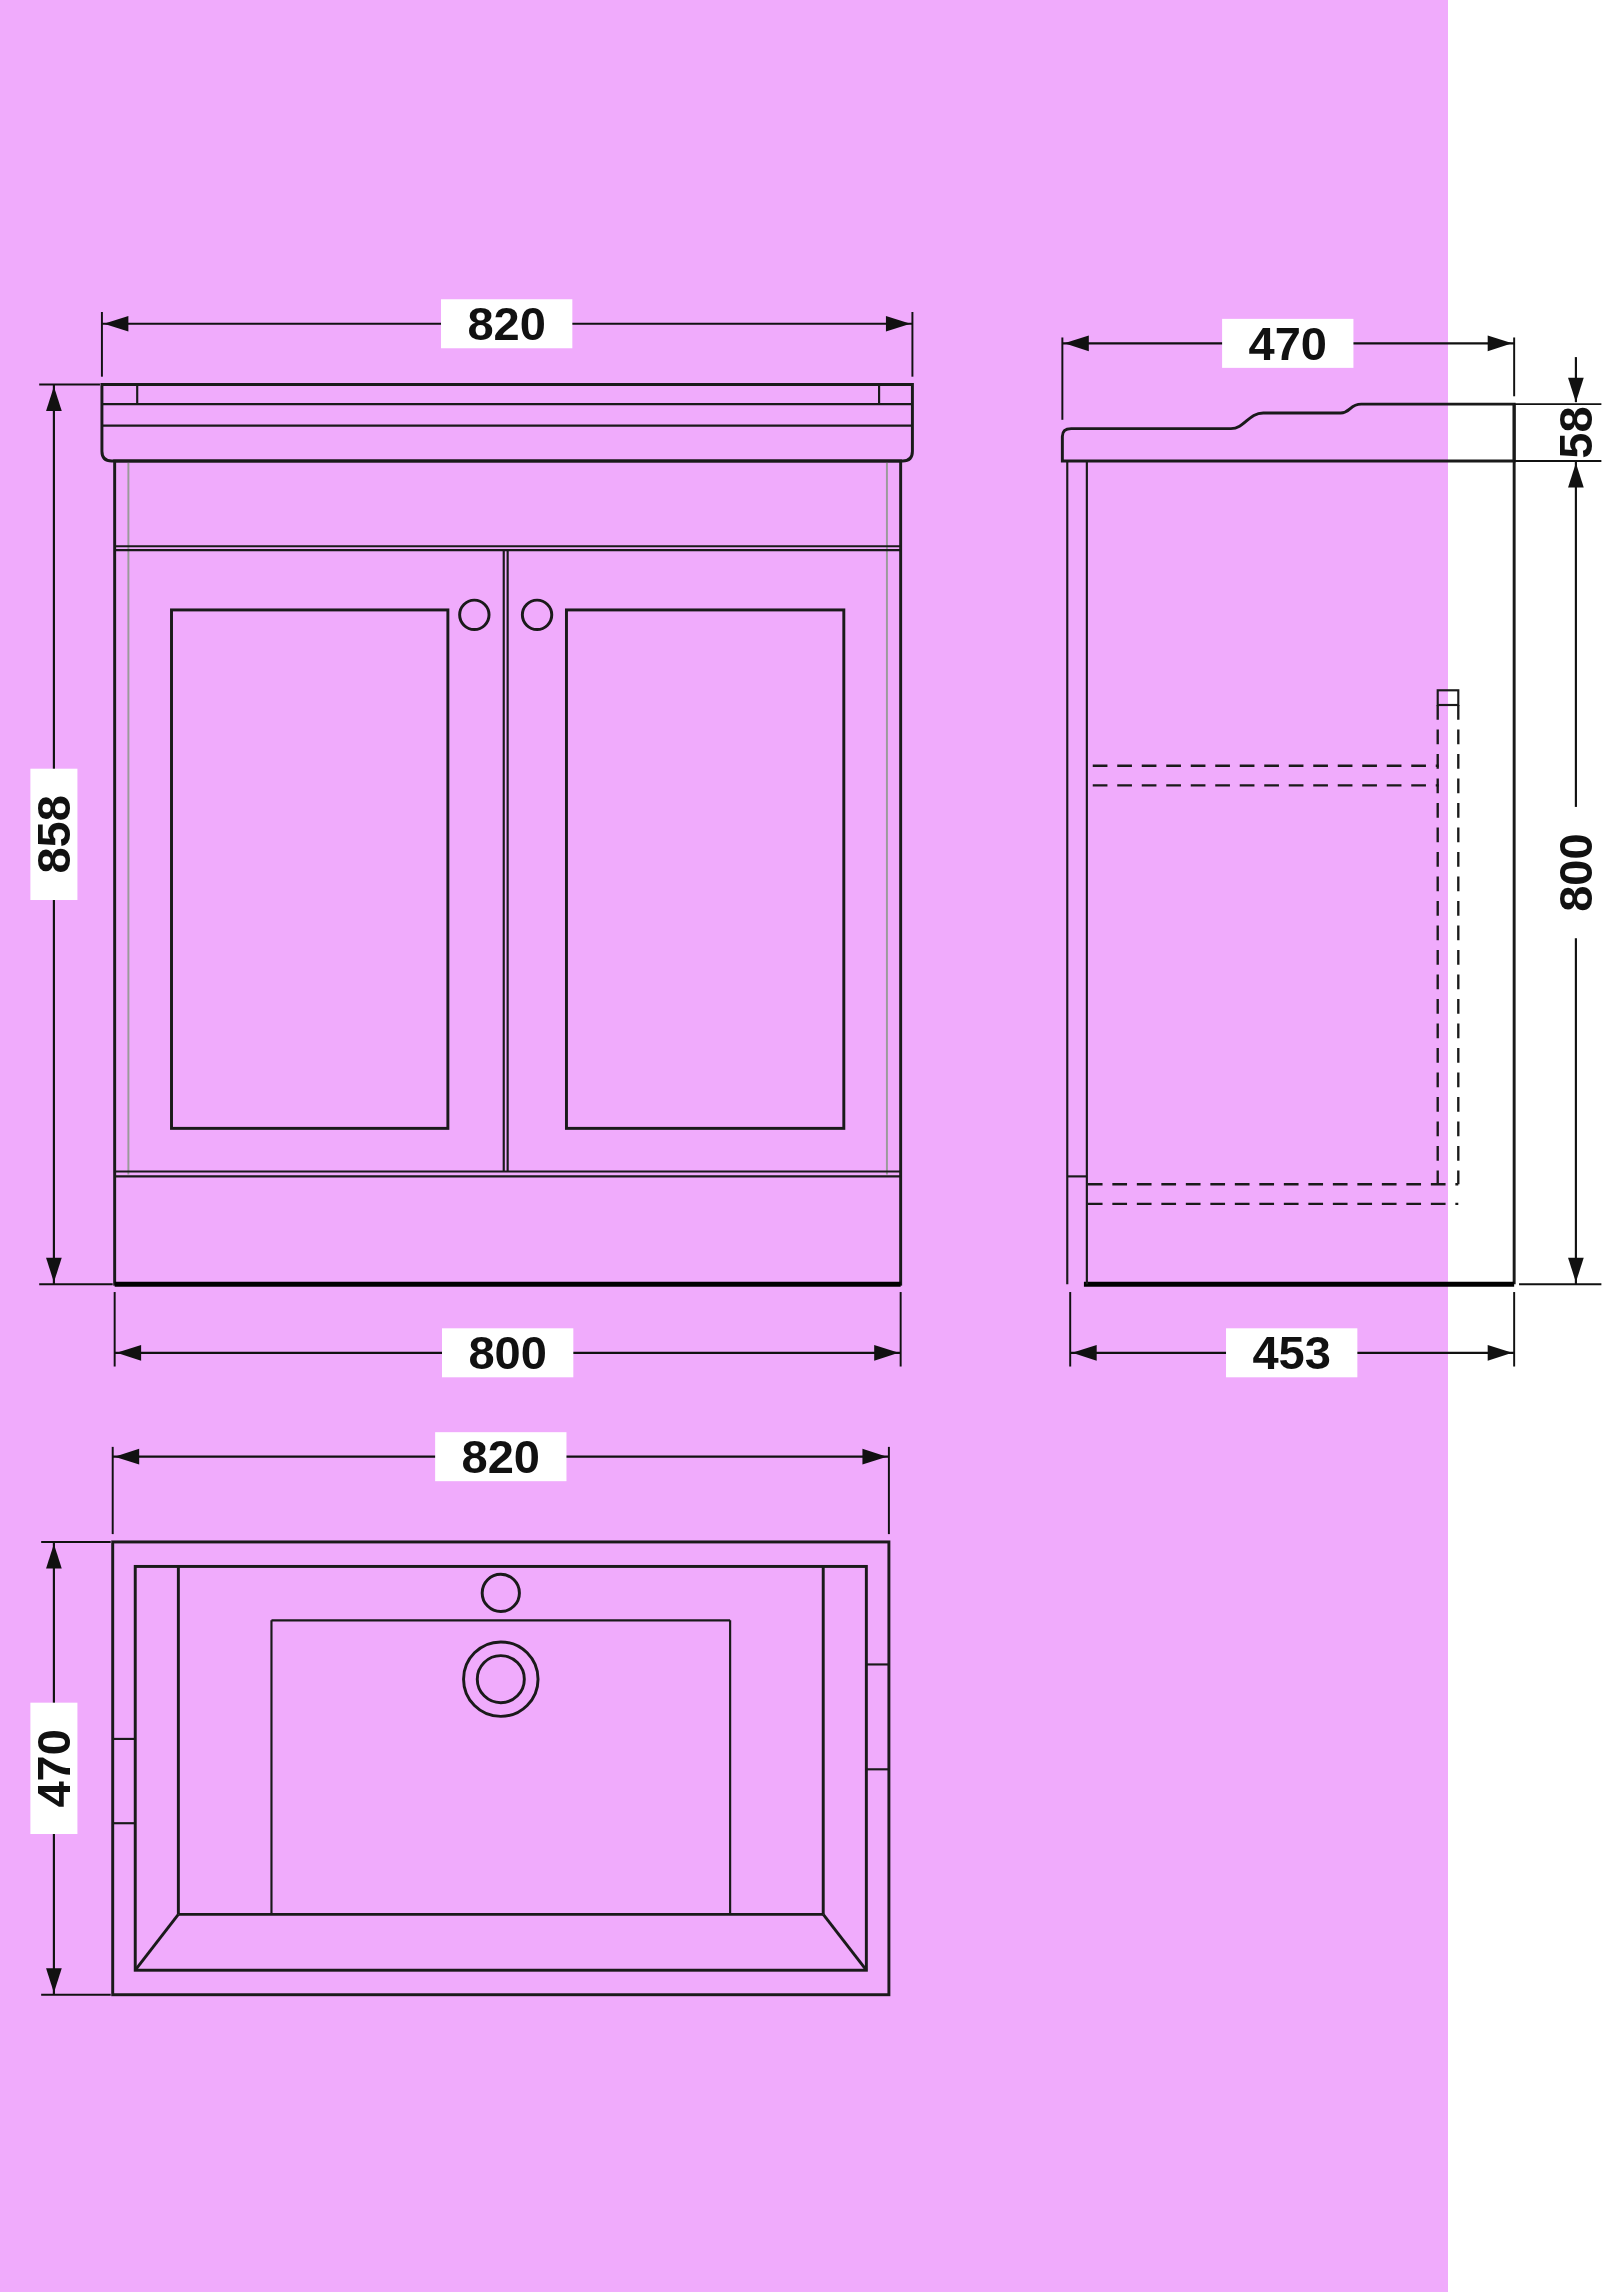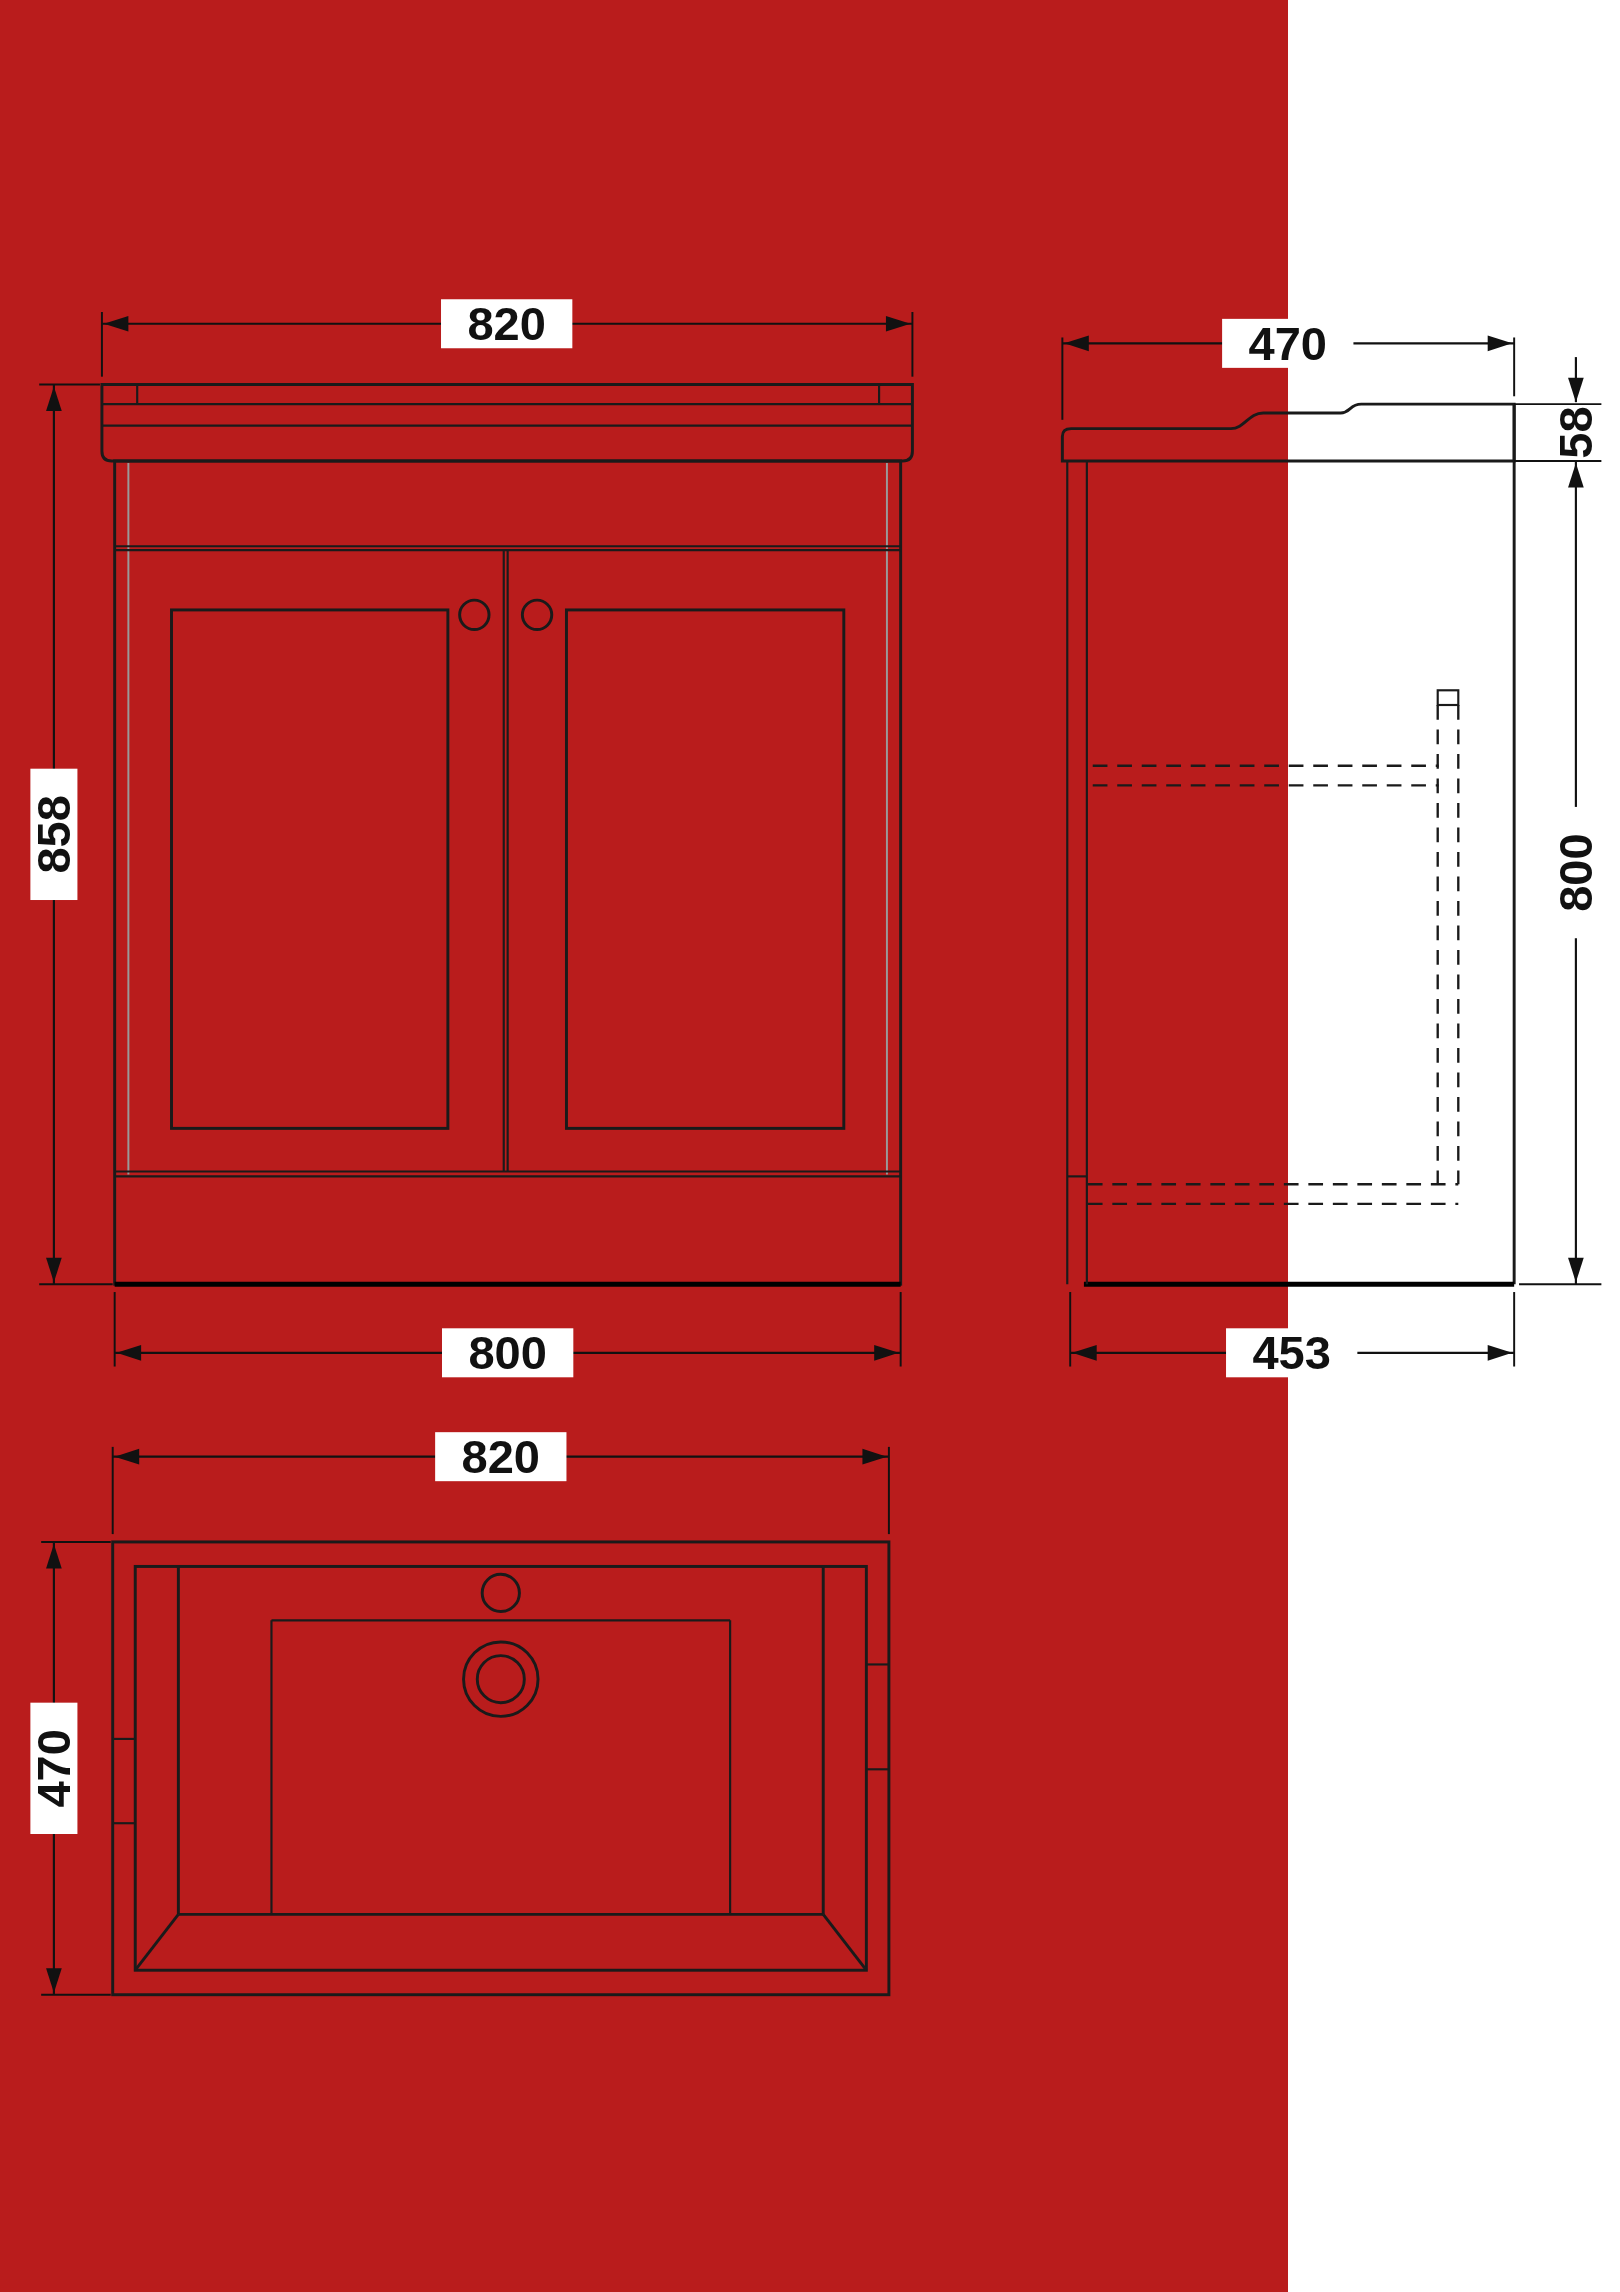--- a/index.html
+++ b/index.html
@@ -2,23 +2,23 @@
 <html><head>
 <meta charset="utf-8">
 <style>
   html, body {
     margin: 0;
     padding: 0;
     background: #ffffff;
   }
   .stage {
     position: relative;
-    width: 1288px;
+    width: 1448px;
     height: 2293px;
-    background: #b91c1c;
+    background: #f0abfc;
     font-family: "Liberation Sans", sans-serif;
   }
   svg text {
     font-family: "Liberation Sans", "DejaVu Sans", sans-serif;
     font-weight: bold;
     font-size: 48px;
     fill: #111111;
   }
   .outline   { stroke: #1a1a1a; stroke-width: 3;   fill: none; }
   .thin      { stroke: #1a1a1a; stroke-width: 2.2; fill: none; }

